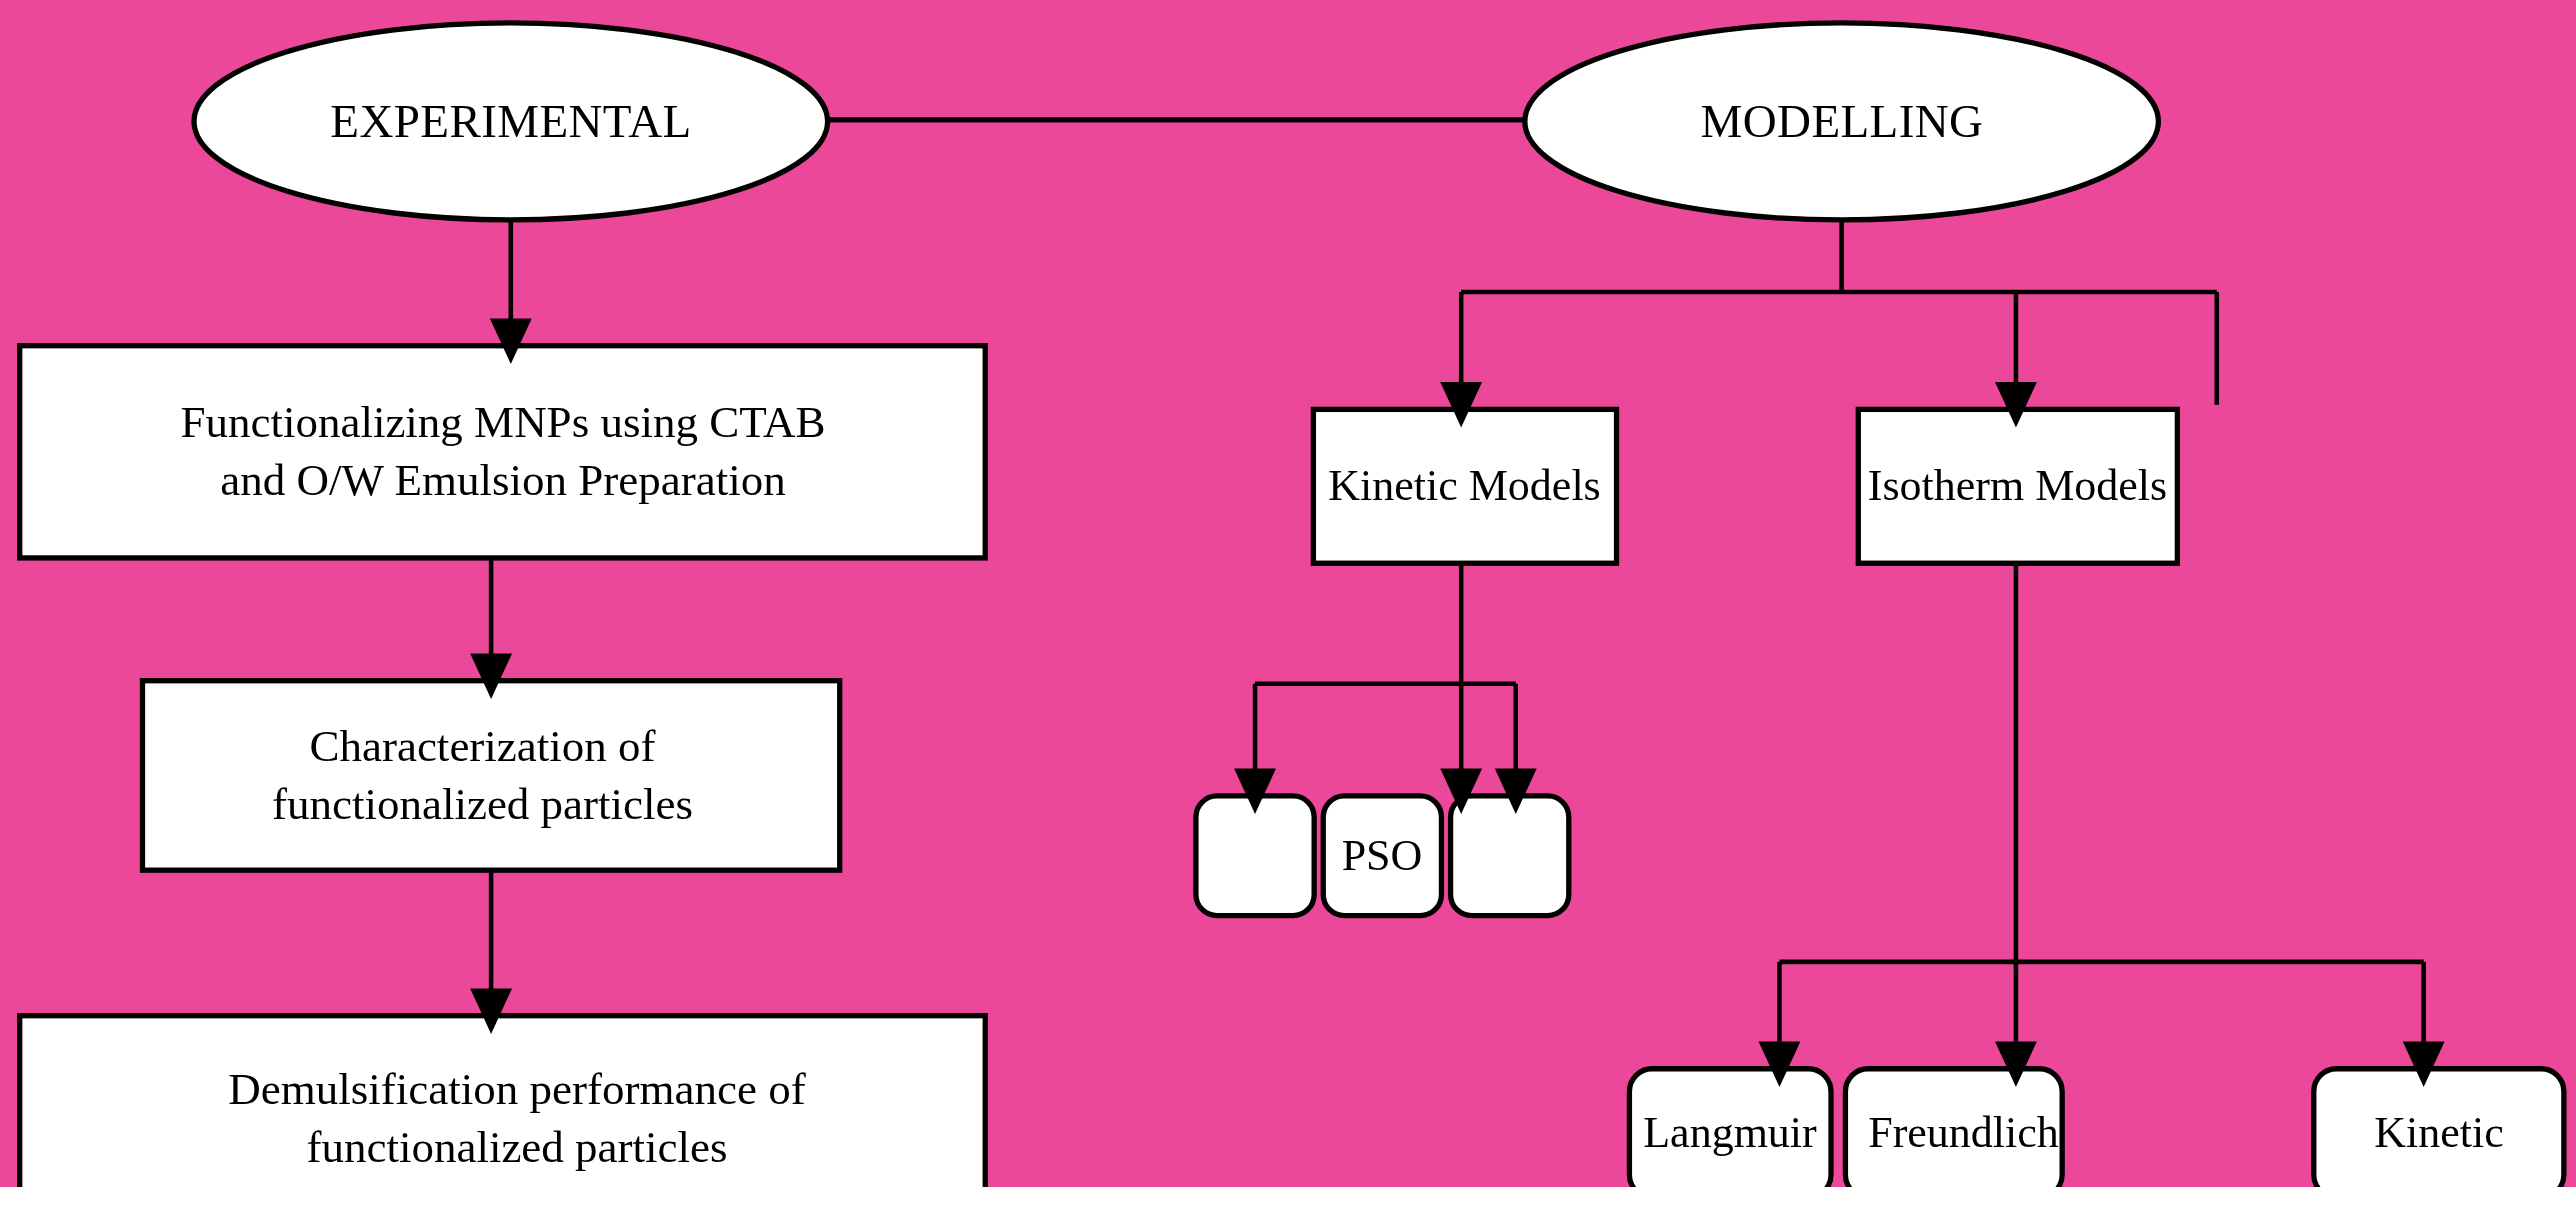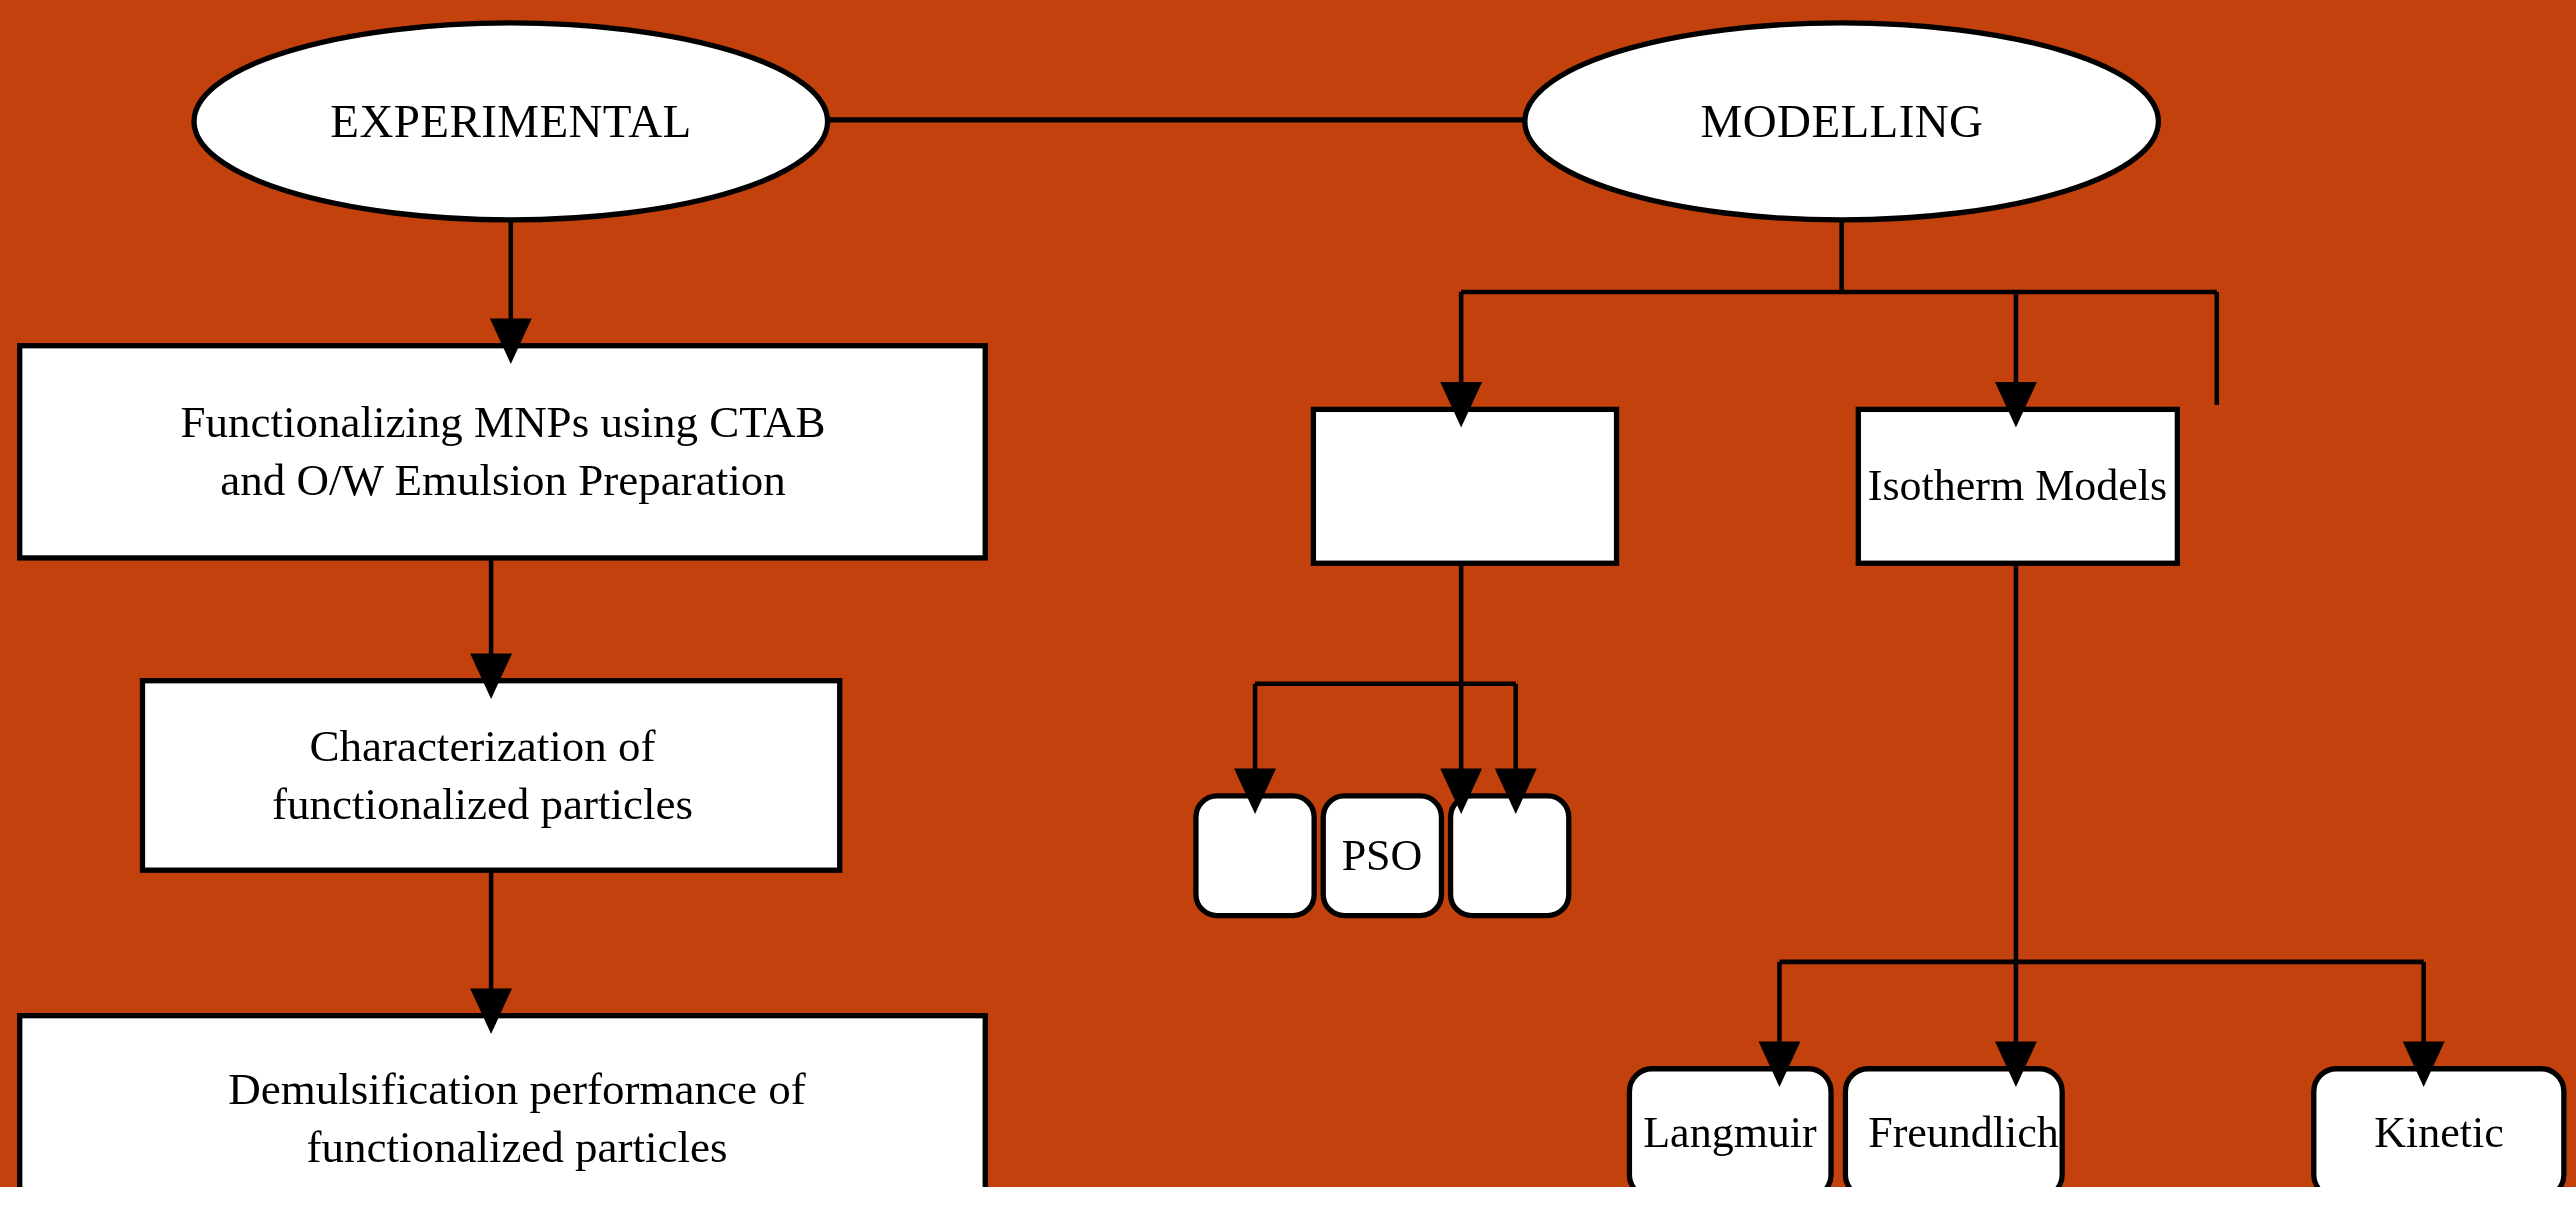--- a/index.html
+++ b/index.html
@@ -8,21 +8,21 @@
     padding: 0;
     background: #ffffff;
   }
   body {
     font-family: "Liberation Serif", "DejaVu Serif", serif;
   }
   #canvas {
     position: relative;
     width: 2576px;
     height: 1187px;
-    background: #c2410c;
+    background: #ec4899;
     overflow: hidden;
   }
   #flow-svg {
     position: absolute;
     left: 0;
     top: 0;
     width: 2576px;
     height: 1225px;
   }
   .node-label {
@@ -103,20 +103,21 @@
 
   <div class="node-label rect-label" style="left:20px; top:346px; width:966px; height:212px;">Functionalizing MNPs using CTAB
 and O/W Emulsion Preparation</div>
 
   <div class="node-label rect-label" style="left:134px; top:681px; width:697px; height:189px;">Characterization of
 functionalized particles</div>
 
   <div class="node-label rect-label" style="left:34px; top:1016px; width:966px; height:205px;">Demulsification performance of
 functionalized particles</div>
 
+  <div class="node-label model-label" style="left:1313px; top:409px; width:303px; height:154px;">Kinetic Models</div>
 
   <div class="node-label model-label" style="left:1858px; top:409px; width:319px; height:154px;">Isotherm Models</div>
 
 
   <div class="node-label small-label" style="left:1323px; top:796px; width:118px; height:120px;">PSO</div>
 
 
   <div class="node-label small-label" style="left:1629px; top:1069px; width:202px; height:129px;">Langmuir</div>
 
   <div class="node-label small-label" style="left:1855px; top:1069px; width:217px; height:129px;">Freundlich</div>

